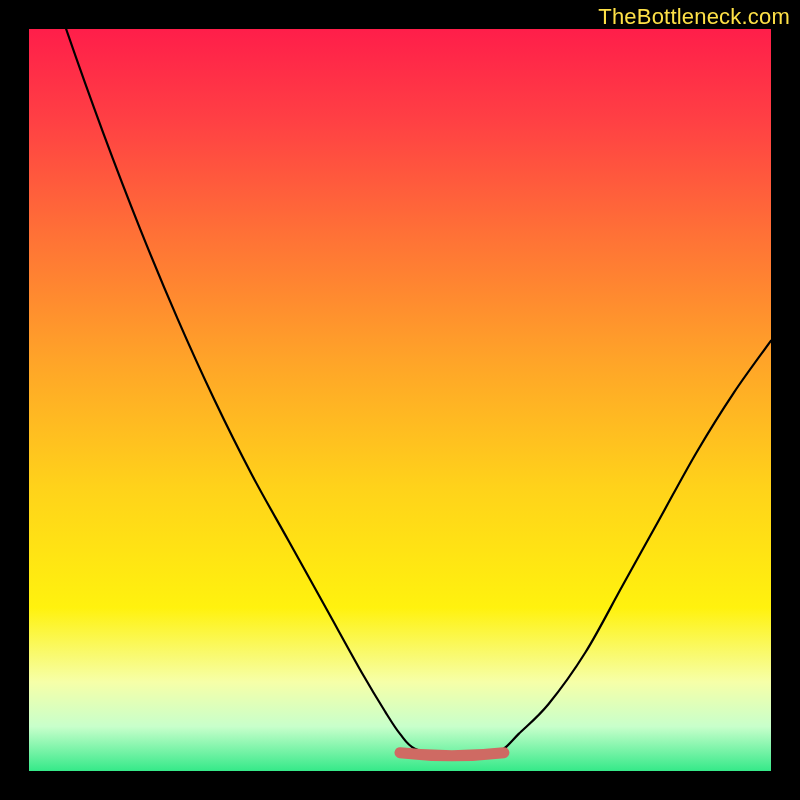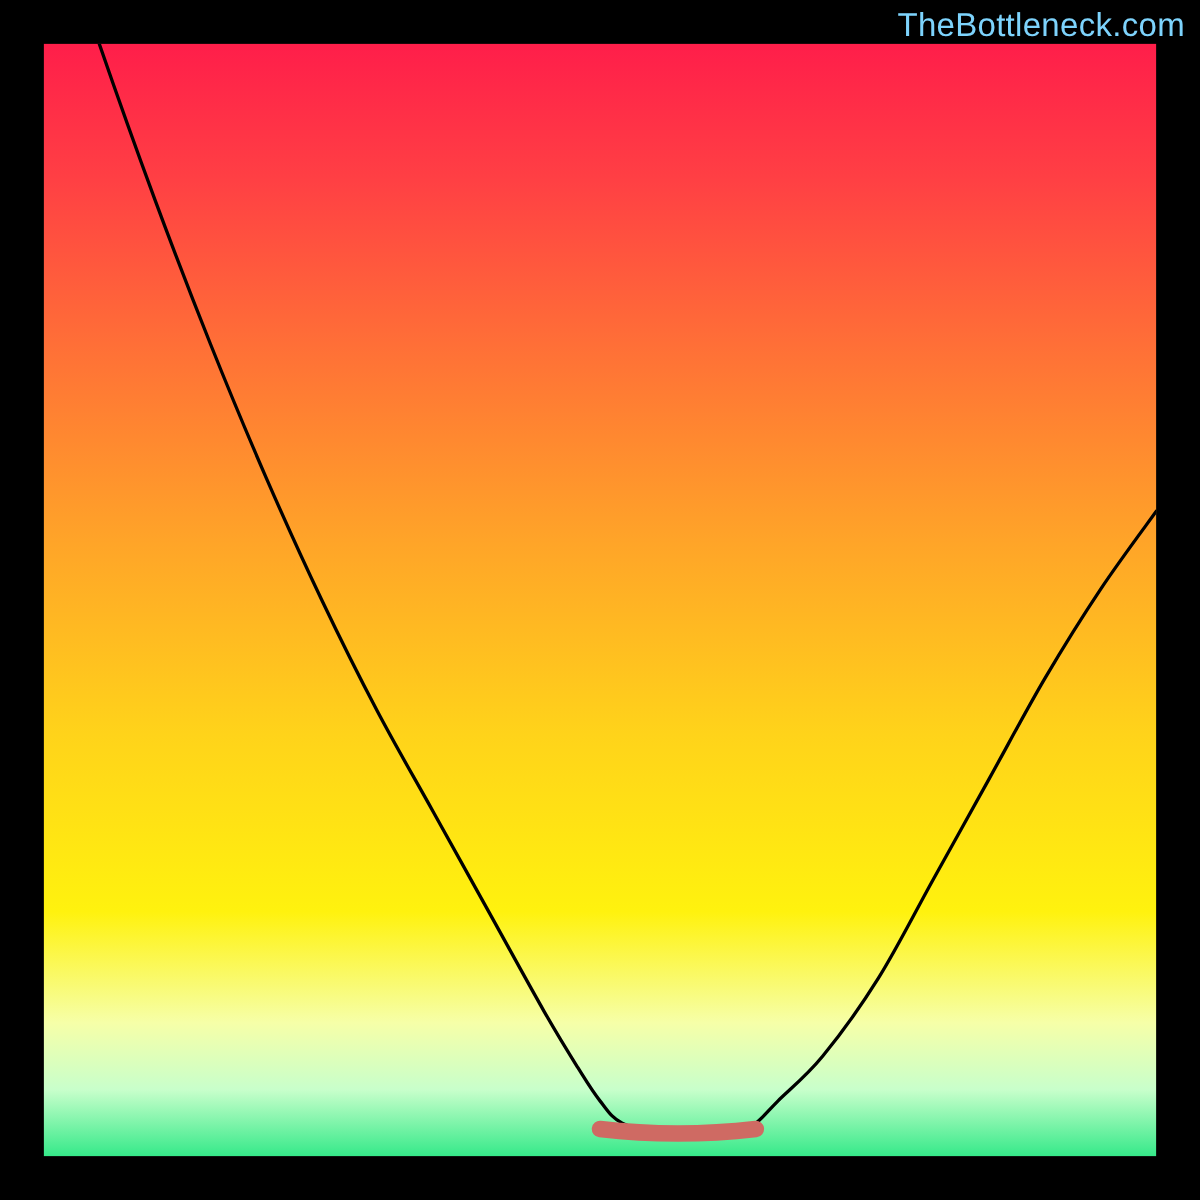--- a/index.html
+++ b/index.html
@@ -14,21 +14,21 @@
   .frame {
     position: relative;
     width: 800px;
     height: 800px;
     background: #000000;
   }
   .watermark {
     position: absolute;
     top: 4px;
     right: 10px;
-    color: #7dd3fc;
+    color: #fde047;
     font-size: 22px;
     font-weight: 500;
     letter-spacing: 0.2px;
     z-index: 30;
     margin-left: 44px;
   }
   .plot-area {
     position: absolute;
     left: 29px;
     top: 29px;

